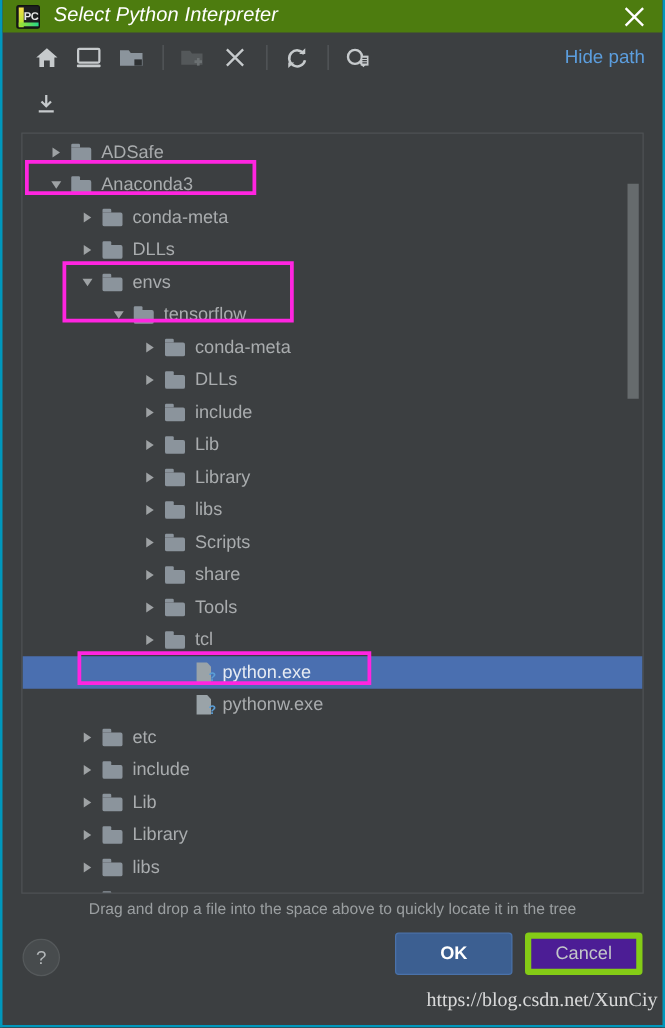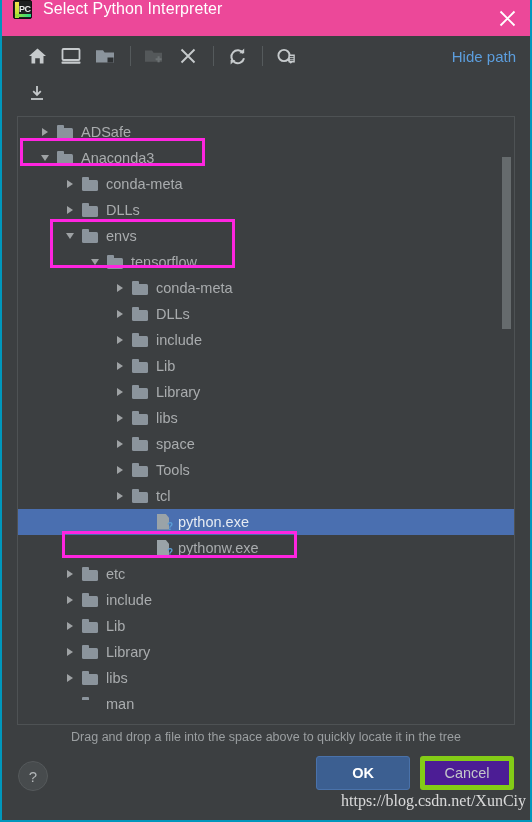--- a/index.html
+++ b/index.html
@@ -21,24 +21,24 @@
     height: 822px;
     background: #3c3f41;
     border: 2px solid #0097bc;
     border-top: none;
     overflow: hidden;
   }
 
   
   #titlebar {
     position: relative;
-    height: 36px;
-    background: #ec4899;
-    display: flex;
-    align-items: flex-start;
+    height: 26px;
+    background: #4d7c0f;
+    display: flex;
+    align-items: center;
     padding: 0 0 0 11px;
   }
 
   #pc-logo {
     width: 19px;
     height: 19px;
     flex: 0 0 19px;
     border-radius: 2px;
     background: #1d1f20;
     position: relative;
@@ -67,20 +67,21 @@
     letter-spacing: -0.5px;
     line-height: 10px;
   }
 
   #title-text {
     margin-left: 11px;
     color: #ffffff;
     font-size: 16px;
     letter-spacing: 0.1px;
     white-space: nowrap;
+    font-style: italic;
   }
 
   #close-btn {
     position: absolute;
     right: 9px;
     top: 50%;
     transform: translateY(-50%);
     width: 28px;
     height: 28px;
     display: flex;
@@ -560,21 +561,31 @@
           <span class="row-label">libs</span>
         </div>
         <div class="row ind3">
           <div class="twisty">
             <span class="arrow-r"></span>
           </div>
           <div class="ficon">
             <span class="fd-tab"></span>
             <span class="fd-body"></span>
           </div>
-          <span class="row-label">space</span>
+          <span class="row-label">Scripts</span>
+        </div>
+        <div class="row ind3">
+          <div class="twisty">
+            <span class="arrow-r"></span>
+          </div>
+          <div class="ficon">
+            <span class="fd-tab"></span>
+            <span class="fd-body"></span>
+          </div>
+          <span class="row-label">share</span>
         </div>
         <div class="row ind3">
           <div class="twisty">
             <span class="arrow-r"></span>
           </div>
           <div class="ficon">
             <span class="fd-tab"></span>
             <span class="fd-body"></span>
           </div>
           <span class="row-label">Tools</span>

